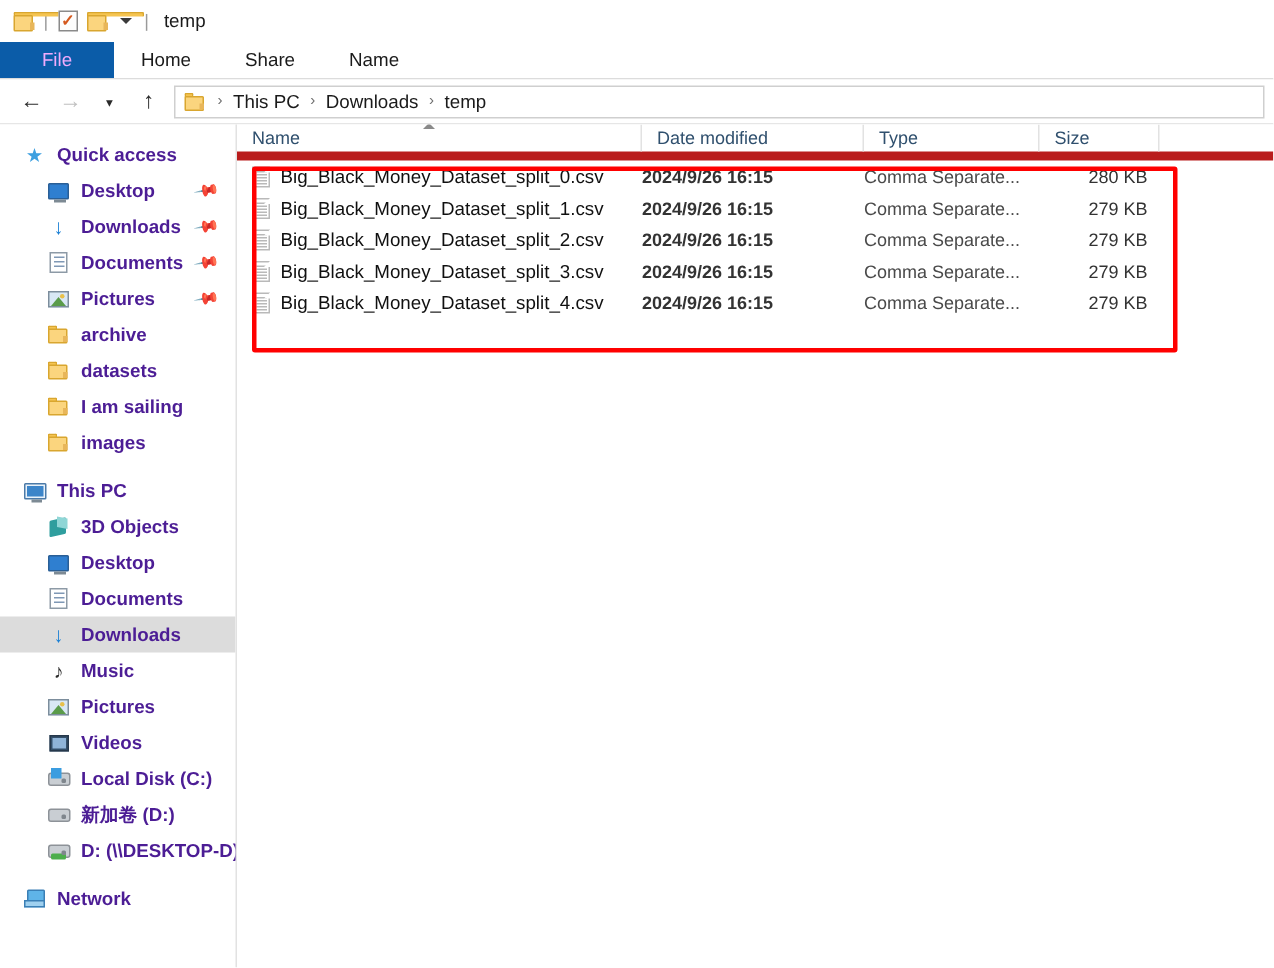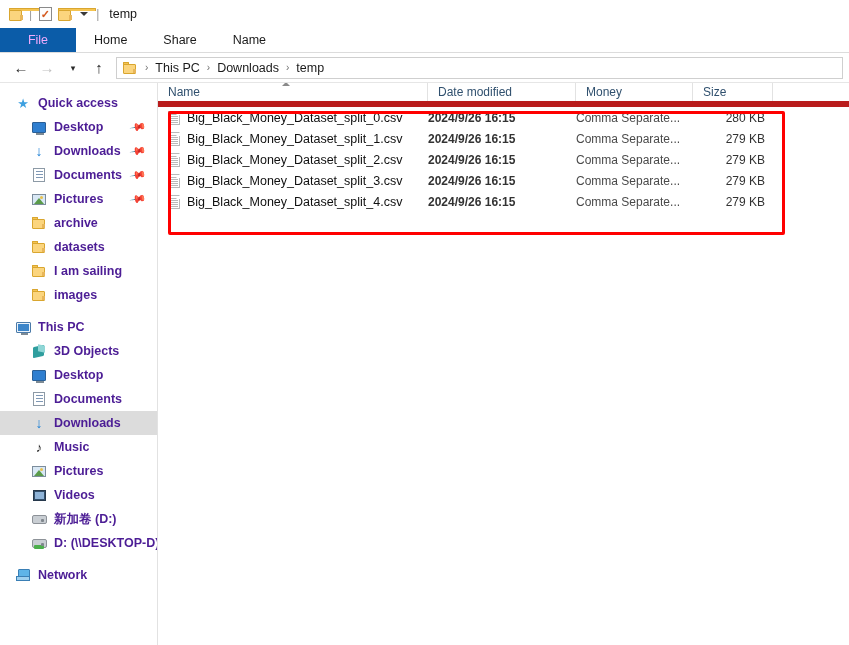--- a/index.html
+++ b/index.html
@@ -404,20 +404,26 @@
         <span class="nav-label">Pictures</span>
       </div>
       <div class="nav-row indent1">
         <span class="nav-ico">
             <span class="ic-video"></span>
           </span>
         <span class="nav-label">Videos</span>
       </div>
       <div class="nav-row indent1">
         <span class="nav-ico">
+            <span class="ic-disk win"></span>
+          </span>
+        <span class="nav-label">Local Disk (C:)</span>
+      </div>
+      <div class="nav-row indent1">
+        <span class="nav-ico">
             <span class="ic-disk"></span>
           </span>
         <span class="nav-label">新加卷 (D:)</span>
       </div>
       <div class="nav-row indent1">
         <span class="nav-ico">
             <span class="ic-disk net"></span>
           </span>
         <span class="nav-label">D: (\\DESKTOP-D) (H</span>
       </div>
@@ -434,21 +440,21 @@
 
       <div class="col-header">
         <div class="col name">
           <span>Name</span>
           <span class="sort-caret"></span>
         </div>
         <div class="col date">
           <span>Date modified</span>
         </div>
         <div class="col type">
-          <span>Money</span>
+          <span>Type</span>
         </div>
         <div class="col size">
           <span>Size</span>
         </div>
       </div>
 
       <div class="rows">
         <div class="row">
           <div class="cell name">
             <span class="csv-ico"></span>

